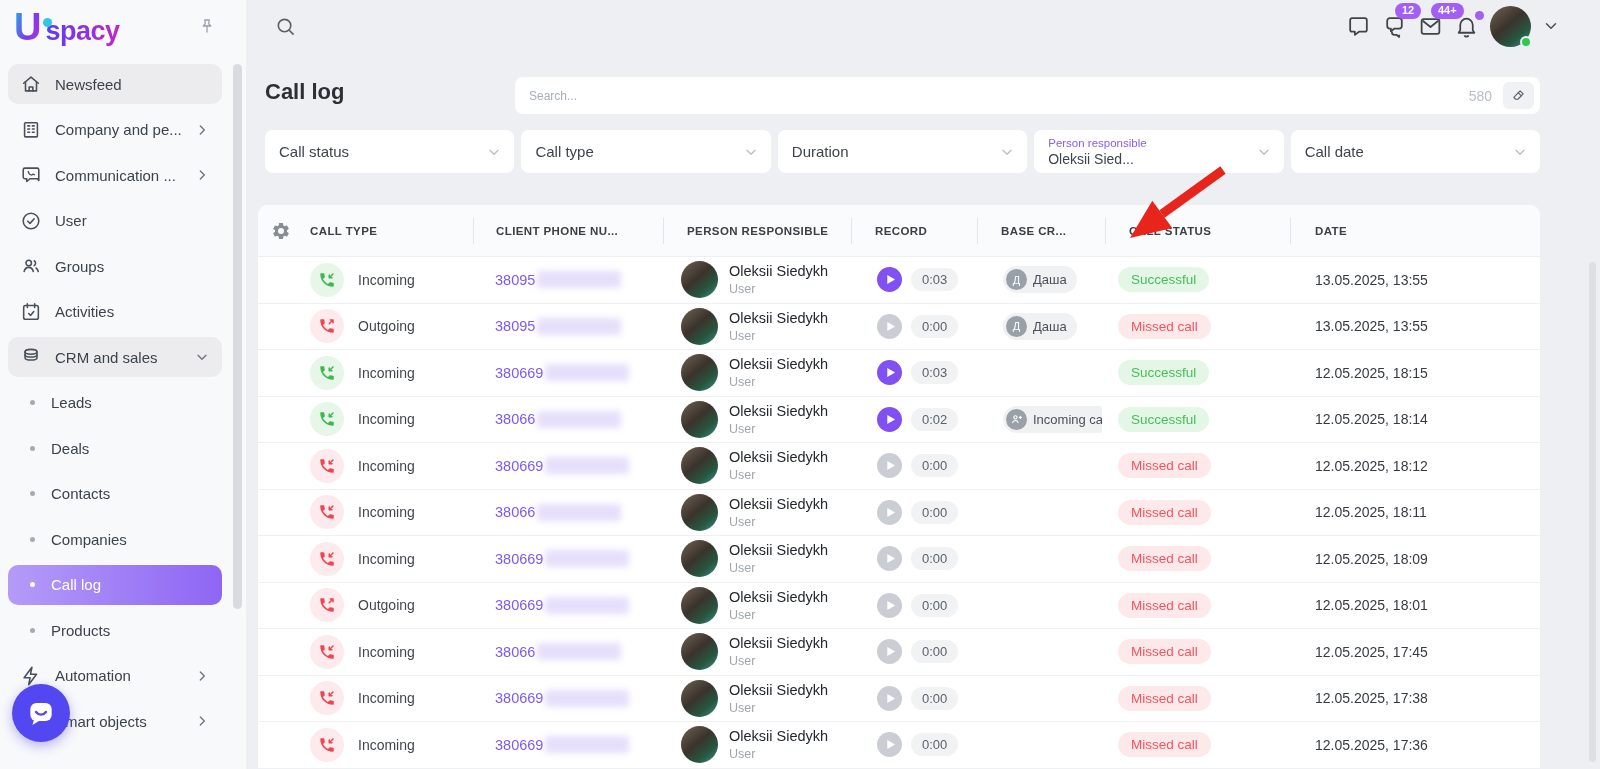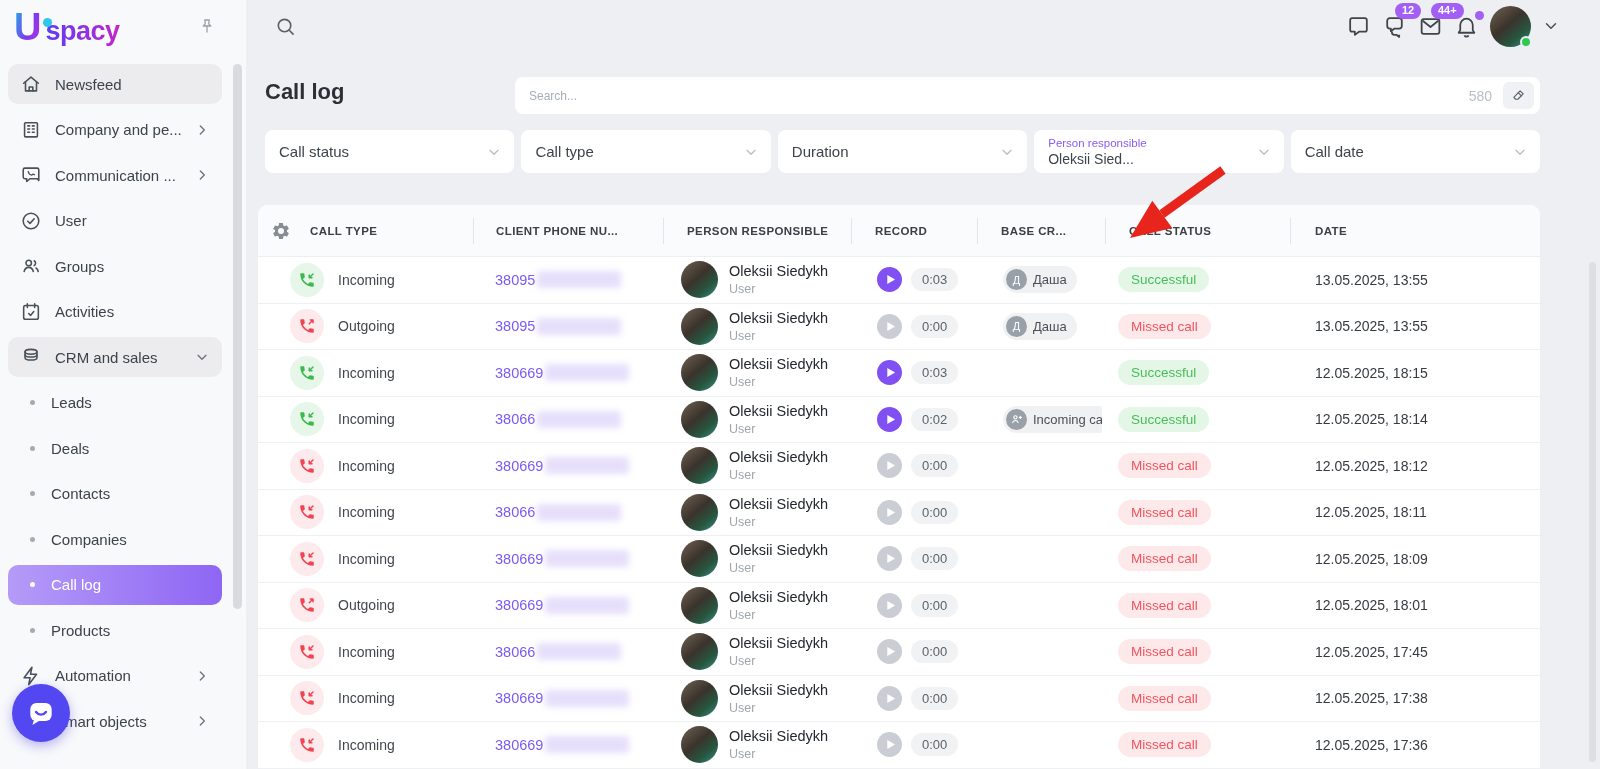--- a/index.html
+++ b/index.html
@@ -67,21 +67,21 @@
   .gear svg{width:20px;height:20px}
   .c0{width:215px;padding-left:13px}
   .c1{width:190px;padding-left:23px}
   .c2{width:188px;padding-left:24px}
   .c3{width:126px;padding-left:24px}
   .c4{width:128px;padding-left:24px}
   .c5{width:185px;padding-left:24px}
   .c6{flex:1;padding-left:25px}
   .tr{display:flex;height:46.5px;border-bottom:1px solid #eef0f2;align-items:center;cursor:pointer}
   .td{display:flex;align-items:center;height:100%;white-space:nowrap;overflow:hidden}
-  .td.c0{padding-left:32px}
+  .td.c0{padding-left:52px}
   .td.c1{padding-left:22px}
   .td.c2{padding-left:18px}
   .td.c3{padding-left:26px}
   .td.c4{padding-left:26px}
   .td.c5{padding-left:13px}
   .dir{width:34px;height:34px;border-radius:50%;display:flex;align-items:center;justify-content:center;flex:none}
   .dir.g{background:#e6f7e9;color:#3eb84f}
   .dir.r{background:#fdeaec;color:#f2434f}
   .dir svg{width:18px;height:18px}
   .dir-label{margin-left:14px;font-size:14px;color:#42474e}

